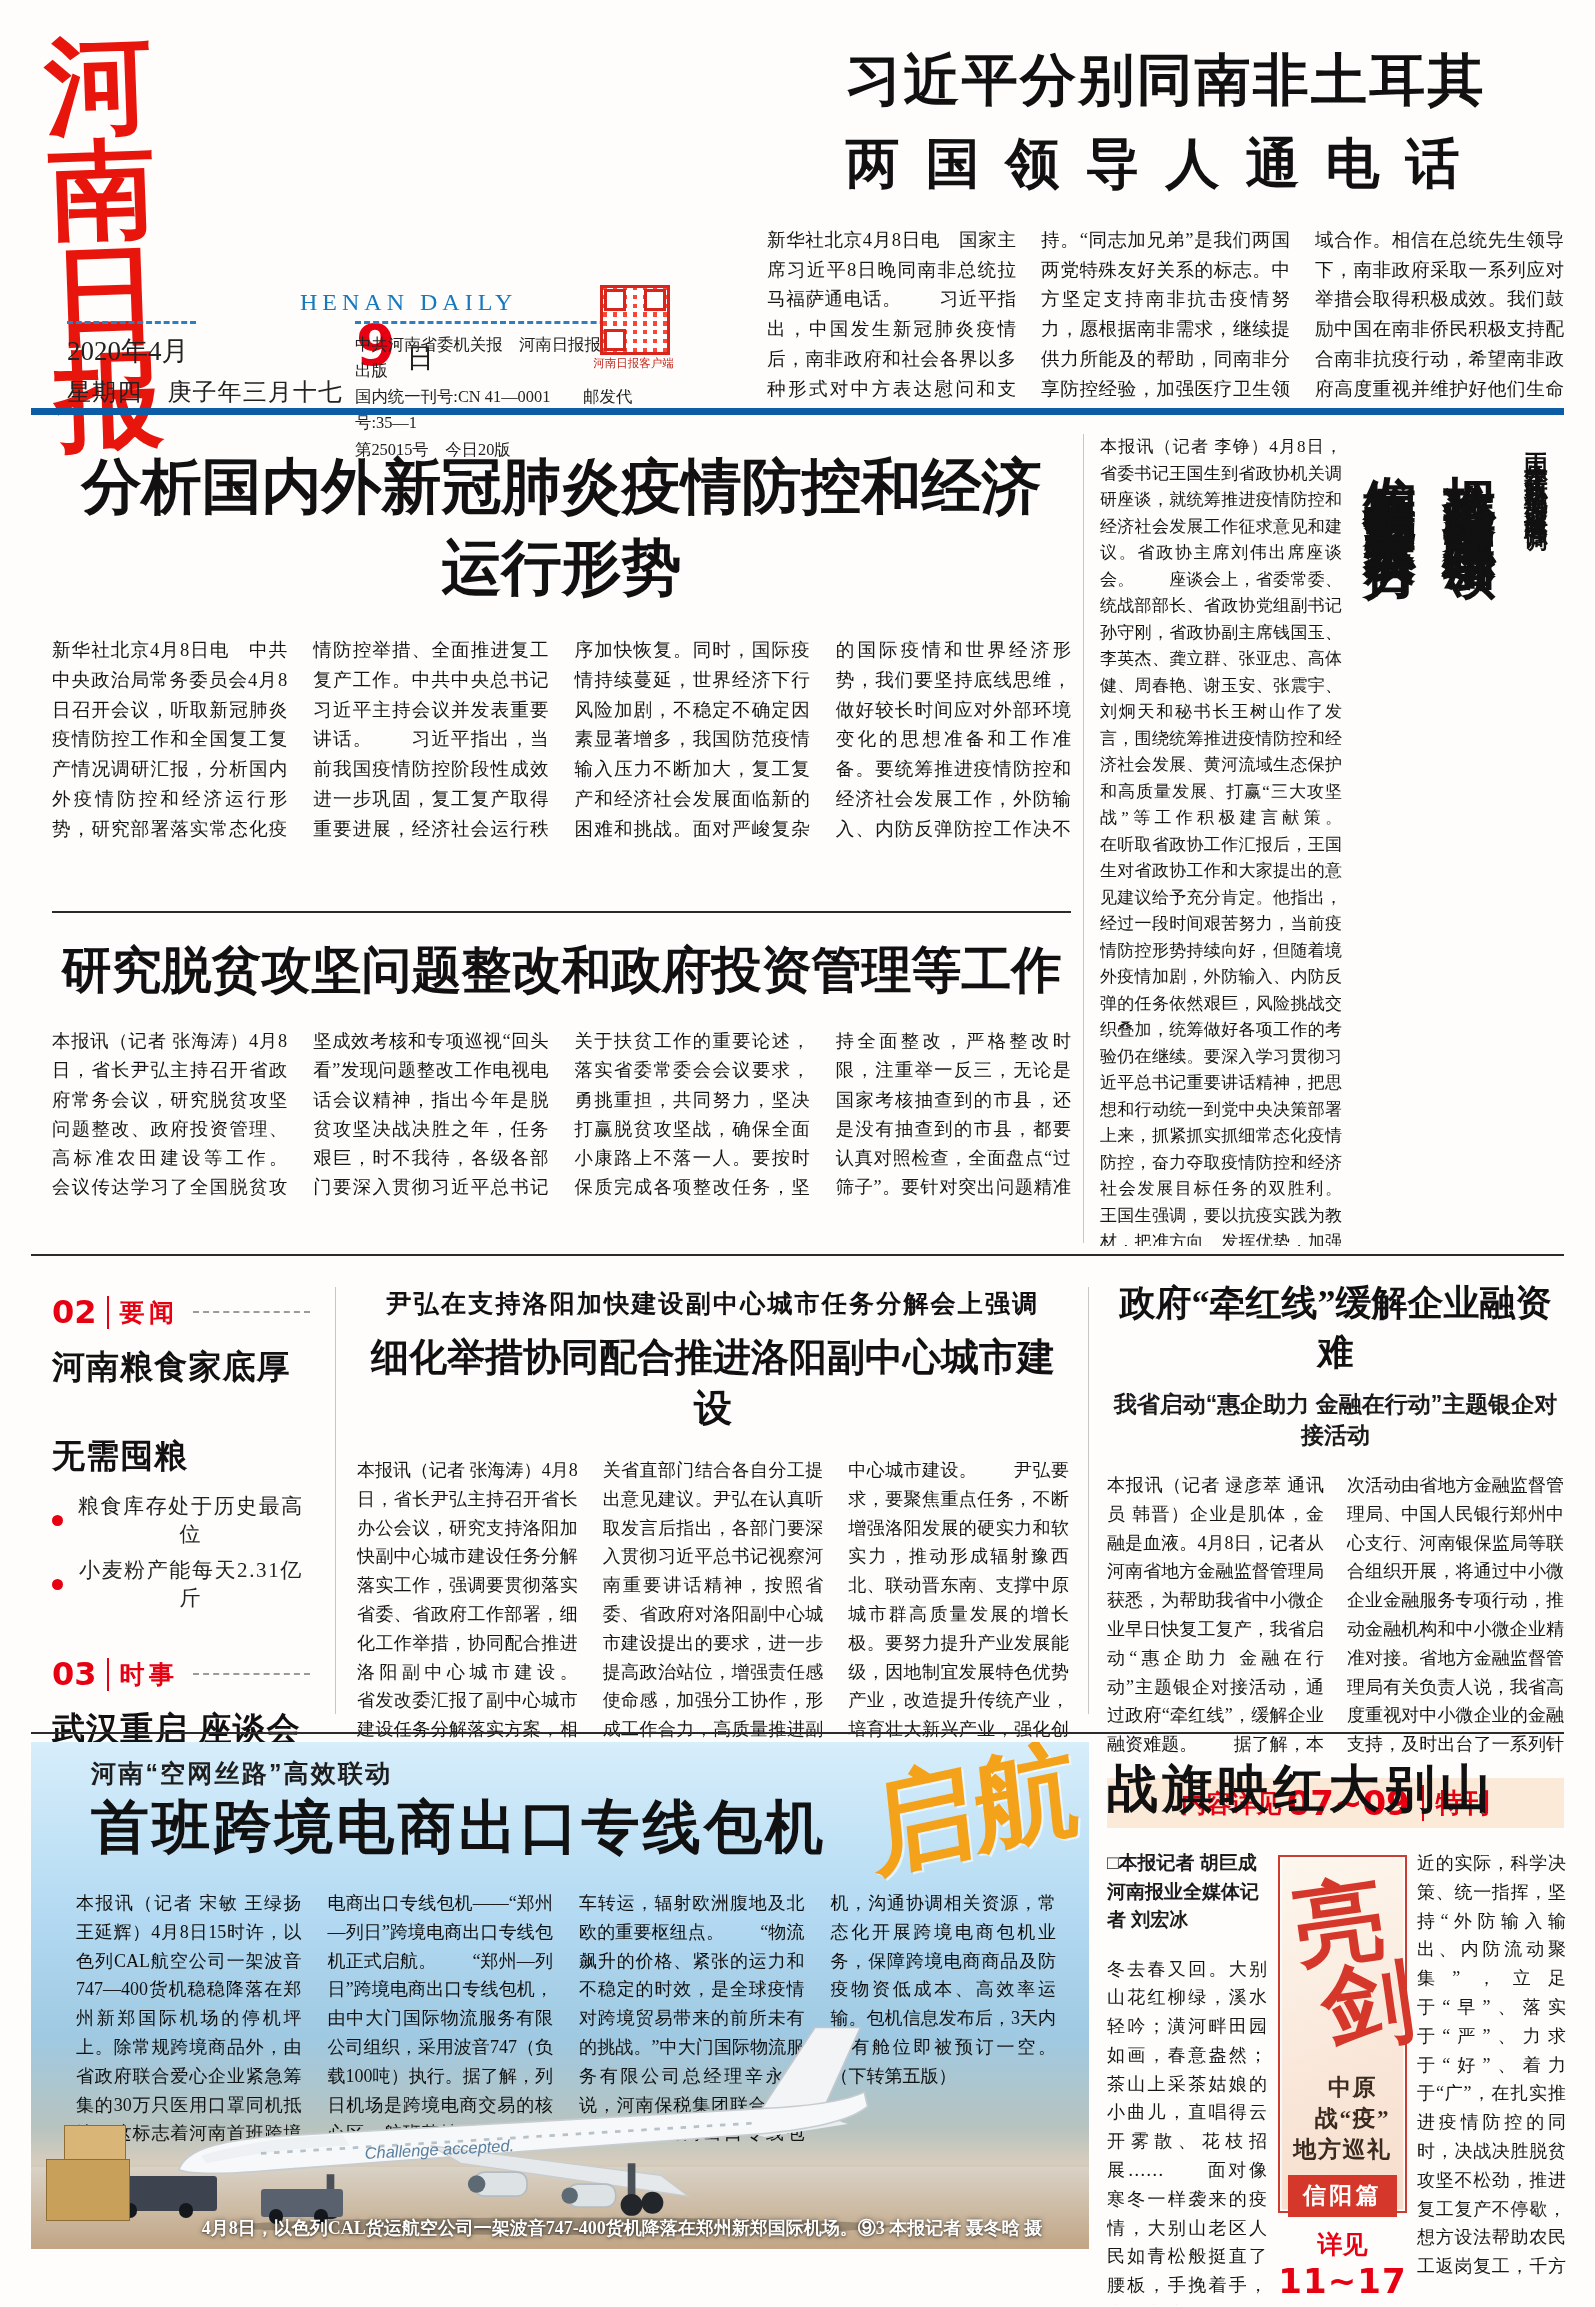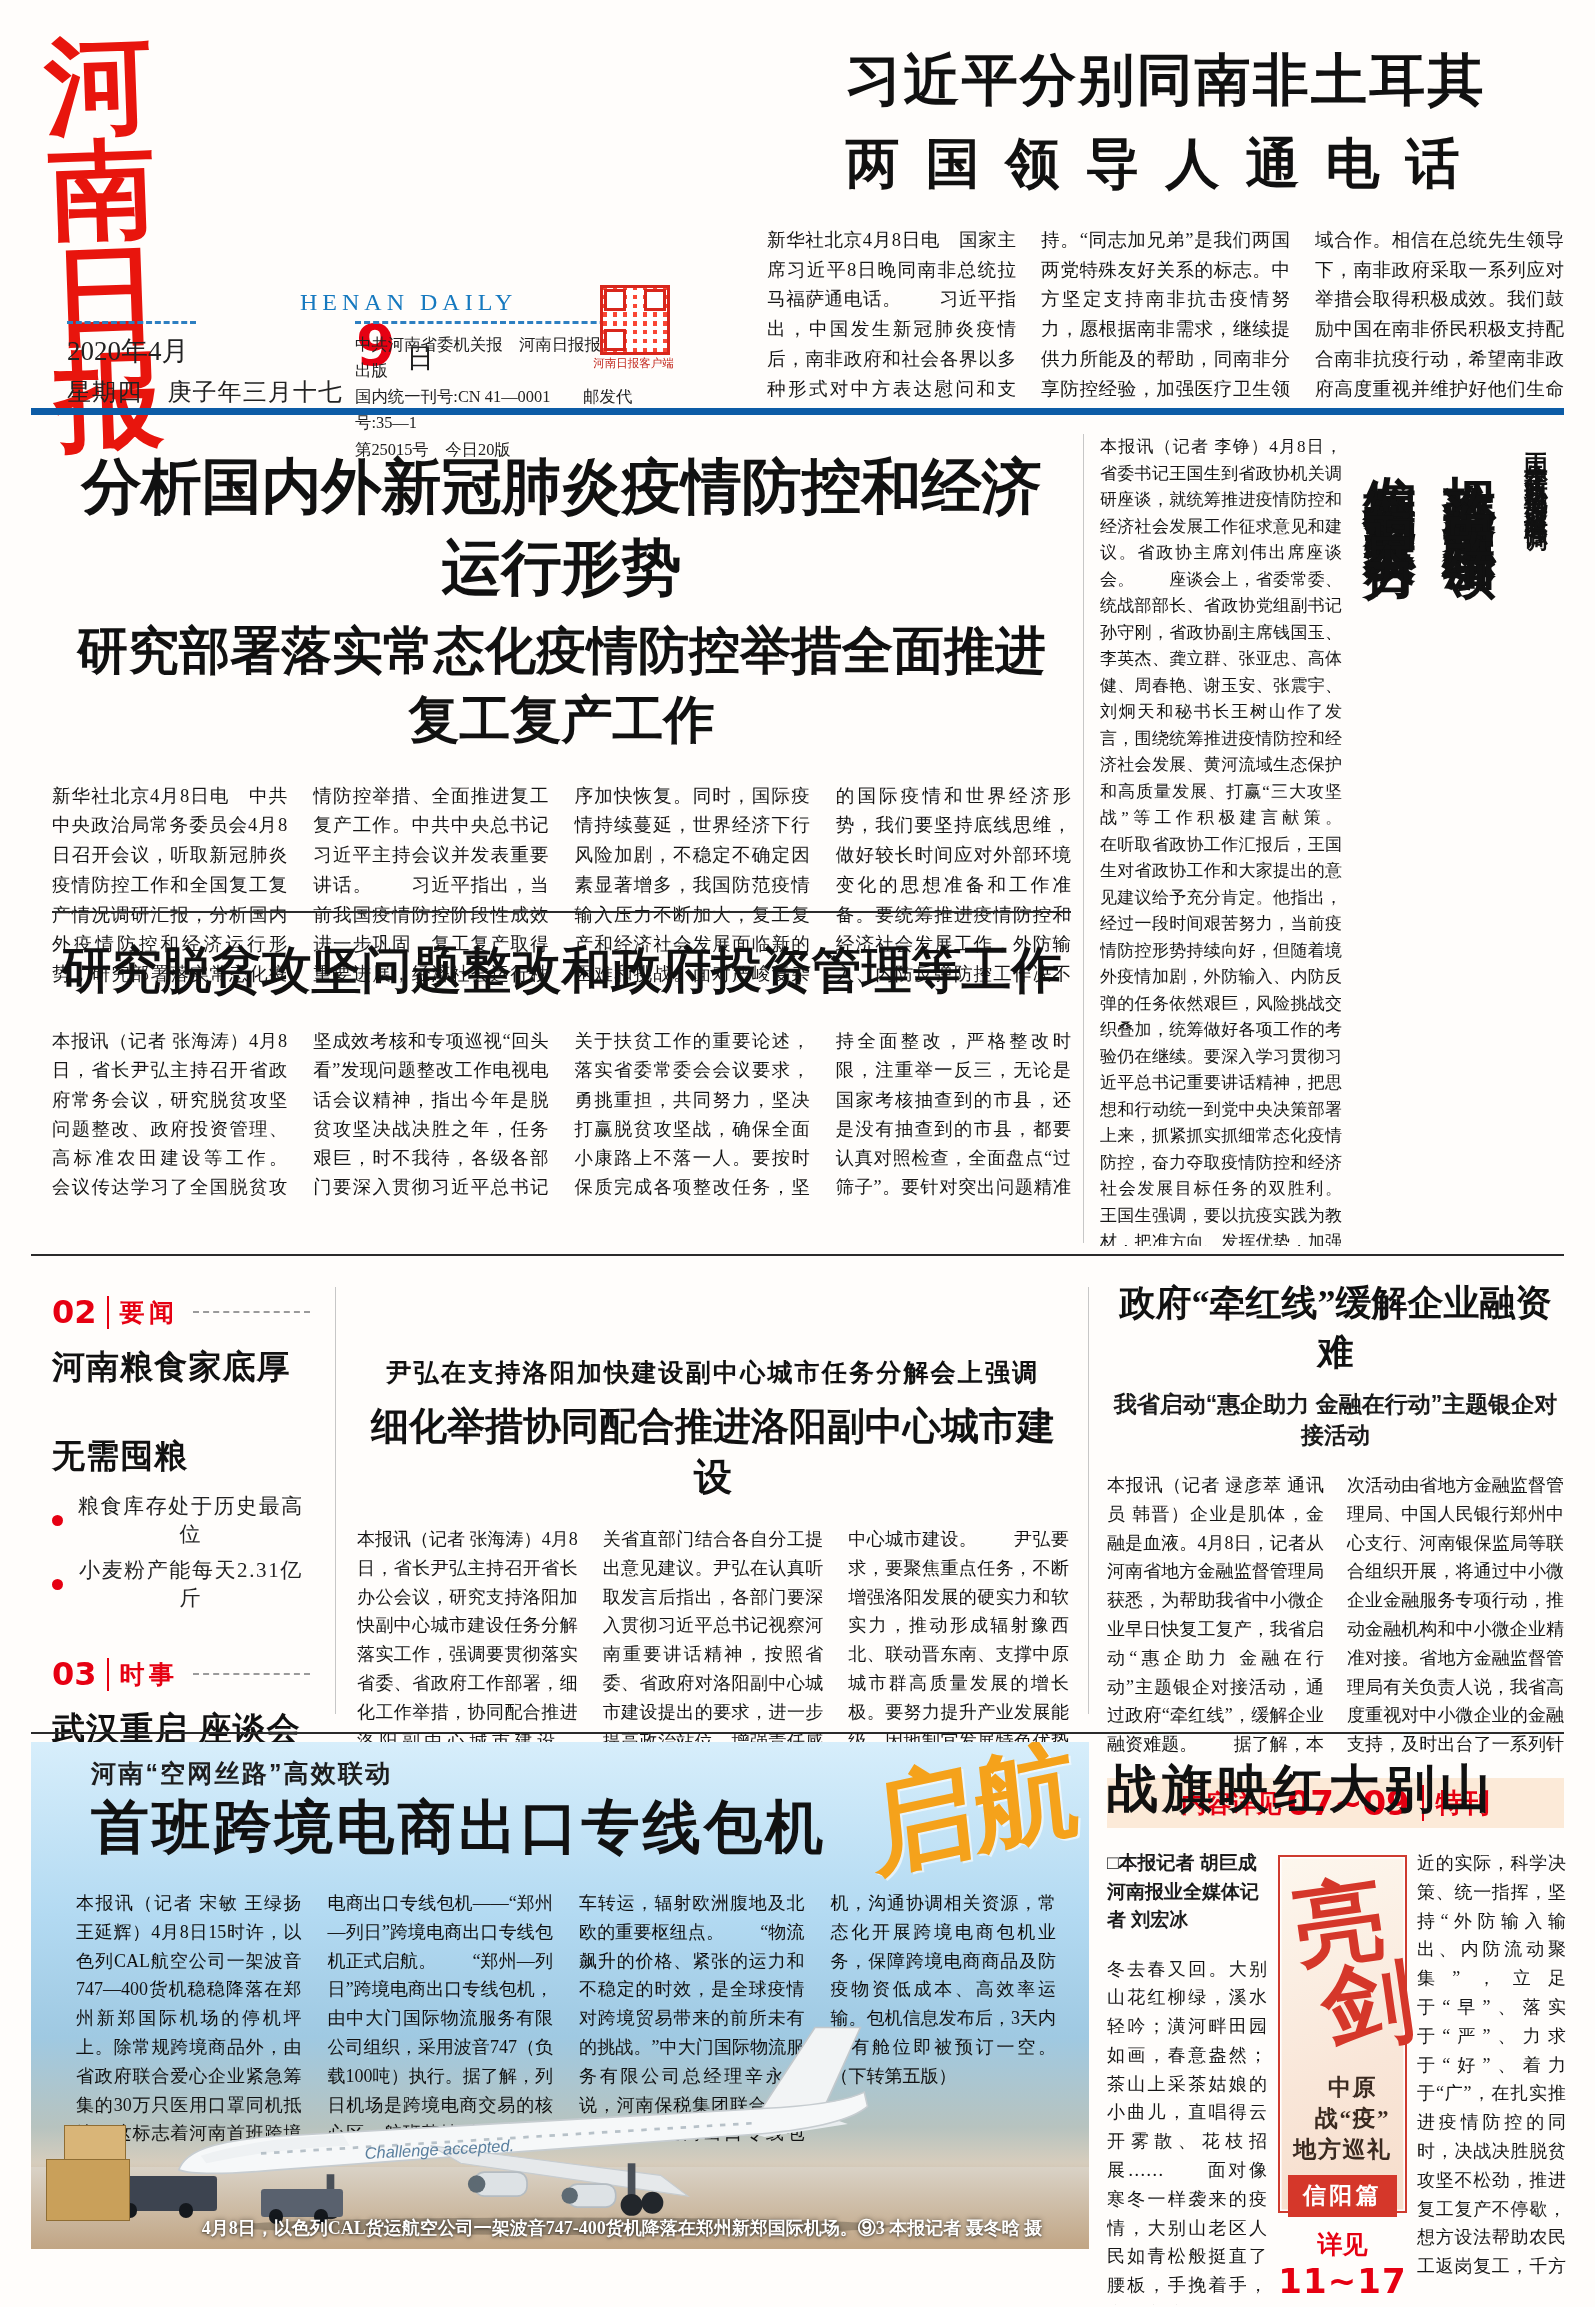--- a/index.html
+++ b/index.html
@@ -126,21 +126,20 @@
   <div class="abs" style="left:767px;top:43px;width:797px;">
     <div class="hei h-black ctr" style="font-size:56px;letter-spacing:2.2px;">习近平分别同南非土耳其</div>
     <div class="hei h-black ctr" style="font-size:54px;letter-spacing:26px;margin-top:8.8px;">两国领导人通电话</div>
     <div class="bodytxt jus cols3 clip" style="margin-top:24px;height:191px;">新华社北京4月8日电　国家主席习近平8日晚同南非总统拉马福萨通电话。　　习近平指出，中国发生新冠肺炎疫情后，南非政府和社会各界以多种形式对中方表达慰问和支持。“同志加兄弟”是我们两国两党特殊友好关系的标志。中方坚定支持南非抗击疫情努力，愿根据南非需求，继续提供力所能及的帮助，同南非分享防控经验，加强医疗卫生领域合作。相信在总统先生领导下，南非政府采取一系列应对举措会取得积极成效。我们鼓励中国在南非侨民积极支持配合南非抗疫行动，希望南非政府高度重视并维护好他们生命安全和身体健康以及合法权益。中方愿同南非增进政治互信，在涉及彼此核心利益和重大关切问题上相互理解、相互支持，推动双边合作取得积极进展，加强在金砖国家、二十国集团等框架内合作。　　习近平强调，中国和非洲是患难与共的好兄弟。中方密切关注非洲疫情形势，向非洲联盟和所有建交非洲国家分批提供了抗疫物资援助，双方专家开展多次视频交流，许多中国企业、地方、民间机构也积极提供抗疫物资支持。(下转第二版)</div>
   </div>
 
   <div class="abs bar-blue" style="left:31px;top:408px;width:1533px;height:7.1px;"></div>
 
   <div class="abs" style="left:52px;top:434px;width:1019px;">
     <div class="hei h-black ctr" style="font-size:60px;margin-top:13px;letter-spacing:0px;">分析国内外新冠肺炎疫情防控和经济运行形势</div>
-    <div class="hei h-black ctr" style="font-size:51px;margin-top:7.7px;">研究部署落实常态化疫情防控举措全面推进复工复产工作</div>
     <div class="bodytxt jus cols4 clip" style="margin-top:26px;height:232px;">新华社北京4月8日电　中共中央政治局常务委员会4月8日召开会议，听取新冠肺炎疫情防控工作和全国复工复产情况调研汇报，分析国内外疫情防控和经济运行形势，研究部署落实常态化疫情防控举措、全面推进复工复产工作。中共中央总书记习近平主持会议并发表重要讲话。　　习近平指出，当前我国疫情防控阶段性成效进一步巩固，复工复产取得重要进展，经济社会运行秩序加快恢复。同时，国际疫情持续蔓延，世界经济下行风险加剧，不稳定不确定因素显著增多，我国防范疫情输入压力不断加大，复工复产和经济社会发展面临新的困难和挑战。面对严峻复杂的国际疫情和世界经济形势，我们要坚持底线思维，做好较长时间应对外部环境变化的思想准备和工作准备。要统筹推进疫情防控和经济社会发展工作，外防输入、内防反弹防控工作决不能放松，经济社会发展工作要加大力度。要坚持在常态化疫情防控中加快推进生产生活秩序全面恢复，抓紧解决复工复产面临的困难和问题，力争把疫情造成的损失降到最低限度，确保实现决胜全面建成小康社会、决战脱贫攻坚目标任务。　　习近平强调，要密切关注国际国内疫情形势变化，全面落实外防输入、内防反弹，及时采取更有针对性和实效性的防控措施，继续抓紧抓实抓细各项防控工作。要巩固重点地区防控成效，湖北省和武汉市要做好重症病例科学精准救治，做好出院患者随访和复查工作，加强社区管控措施，筑牢社区防控网。各地特别是环鄂省份要加强信息共享和防控措施协调，在人员管控、健康码互认等方面要做到标准一致。要持续抓好首都疫情防控工作。各地要抓好无症状感染者精准防控，把疫情防控网扎得更密更牢，堵住所有可能导致疫情反弹的漏洞。　　会议要求，加强陆海口岸疫情防控，加快补齐外防输入的薄弱环节。要加大对边境疫情防控的支持保障力度，提高监测检测、医疗救治、国际物流等应急处置能力。要加快恢复正常生产生活秩序，不失时机畅通产业循环、市场循环、经济社会循环。(下转第二版)</div>
   </div>
 
   <div class="abs vline" style="left:1083px;top:434px;width:1.1px;height:809px;"></div>
 
   <div class="abs" style="left:1100px;top:434px;width:464px;height:812px;display:flex;">
     <div class="bodytxt jus clip" style="width:242px;height:812px;font-size:17px;line-height:1.56;">本报讯（记者 李铮）4月8日，省委书记王国生到省政协机关调研座谈，就统筹推进疫情防控和经济社会发展工作征求意见和建议。省政协主席刘伟出席座谈会。　　座谈会上，省委常委、统战部部长、省政协党组副书记孙守刚，省政协副主席钱国玉、李英杰、龚立群、张亚忠、高体健、周春艳、谢玉安、张震宇、刘炯天和秘书长王树山作了发言，围绕统筹推进疫情防控和经济社会发展、黄河流域生态保护和高质量发展、打赢“三大攻坚战”等工作积极建言献策。　　在听取省政协工作汇报后，王国生对省政协工作和大家提出的意见建议给予充分肯定。他指出，经过一段时间艰苦努力，当前疫情防控形势持续向好，但随着境外疫情加剧，外防输入、内防反弹的任务依然艰巨，风险挑战交织叠加，统筹做好各项工作的考验仍在继续。要深入学习贯彻习近平总书记重要讲话精神，把思想和行动统一到党中央决策部署上来，抓紧抓实抓细常态化疫情防控，奋力夺取疫情防控和经济社会发展目标任务的双胜利。　　王国生强调，要以抗疫实践为教材，把准方向、发挥优势，加强思想政治引领、广泛凝聚共识，更好把制度优势转化为治理效能。要在危机中育新机、于变局中开新局，聚焦全面建成小康社会、决战决胜脱贫攻坚等重大任务，深入调查研究，积极议政建言，为推动新时代中原更加出彩凝聚强大发展的智慧和力量。③6</div>
     <div class="vert wang-h clip" style="margin-left:12px;height:805px;">发挥制度优势凝聚强大发展合力</div>
     <div class="vert wang-h clip" style="margin-left:7.7px;height:805px;">把准政治方向加强思想政治引领</div>
     <div class="vert wang-k clip" style="margin-left:14.2px;height:602px;">王国生在省政协机关调研座谈时强调</div>
@@ -191,21 +190,21 @@
       </div>
       <div class="sb-kick" style="margin-top:16.4px;">一键发送“文图音视频”</div>
       <div class="hei sb-title" style="margin-top:8.8px;">“5G消息”来了</div>
       <div class="hei sb-sub" style="margin-top:12px;">我省首家华为5G</div>
       <div class="hei sb-sub">边缘计算实验室成立</div>
     </div>
   </div>
 
   <div class="abs vline" style="left:335px;top:1287px;width:1.1px;height:427px;"></div>
 
-  <div class="abs" style="left:357px;top:1356px;width:712px;">
+  <div class="abs" style="left:357px;top:1287px;width:712px;">
     <div class="hei kicker ctr" style="font-size:25px;letter-spacing:2.2px;">尹弘在支持洛阳加快建设副中心城市任务分解会上强调</div>
     <div class="hei h-black ctr" style="font-size:38px;margin-top:12px;">细化举措协同配合推进洛阳副中心城市建设</div>
     <div class="bodytxt jus cols3 clip" style="margin-top:22px;height:307px;font-size:18px;">本报讯（记者 张海涛）4月8日，省长尹弘主持召开省长办公会议，研究支持洛阳加快副中心城市建设任务分解落实工作，强调要贯彻落实省委、省政府工作部署，细化工作举措，协同配合推进洛阳副中心城市建设。　　省发改委汇报了副中心城市建设任务分解落实方案，相关省直部门结合各自分工提出意见建议。尹弘在认真听取发言后指出，各部门要深入贯彻习近平总书记视察河南重要讲话精神，按照省委、省政府对洛阳副中心城市建设提出的要求，进一步提高政治站位，增强责任感使命感，加强分工协作，形成工作合力，高质量推进副中心城市建设。　　尹弘要求，要聚焦重点任务，不断增强洛阳发展的硬实力和软实力，推动形成辐射豫西北、联动晋东南、支撑中原城市群高质量发展的增长极。要努力提升产业发展能级，因地制宜发展特色优势产业，改造提升传统产业，培育壮大新兴产业，强化创新要素支撑，不断提升城市综合承载能力。要努力做大经济总量，持续优化营商环境，深化改革开放，增强发展活力动力，更好发挥辐射带动作用。黄强出席会议。③8</div>
   </div>
 
   <div class="abs vline" style="left:1088px;top:1287px;width:1.1px;height:427px;"></div>
 
   <div class="abs" style="left:1107px;top:1279px;width:457px;">
     <div class="h-black ctr" style="font-size:36px;font-weight:900;">政府“牵红线”缓解企业融资难</div>
     <div class="hei ctr" style="font-size:23px;font-weight:600;margin-top:12px;">我省启动“惠企助力  金融在行动”主题银企对接活动</div>

